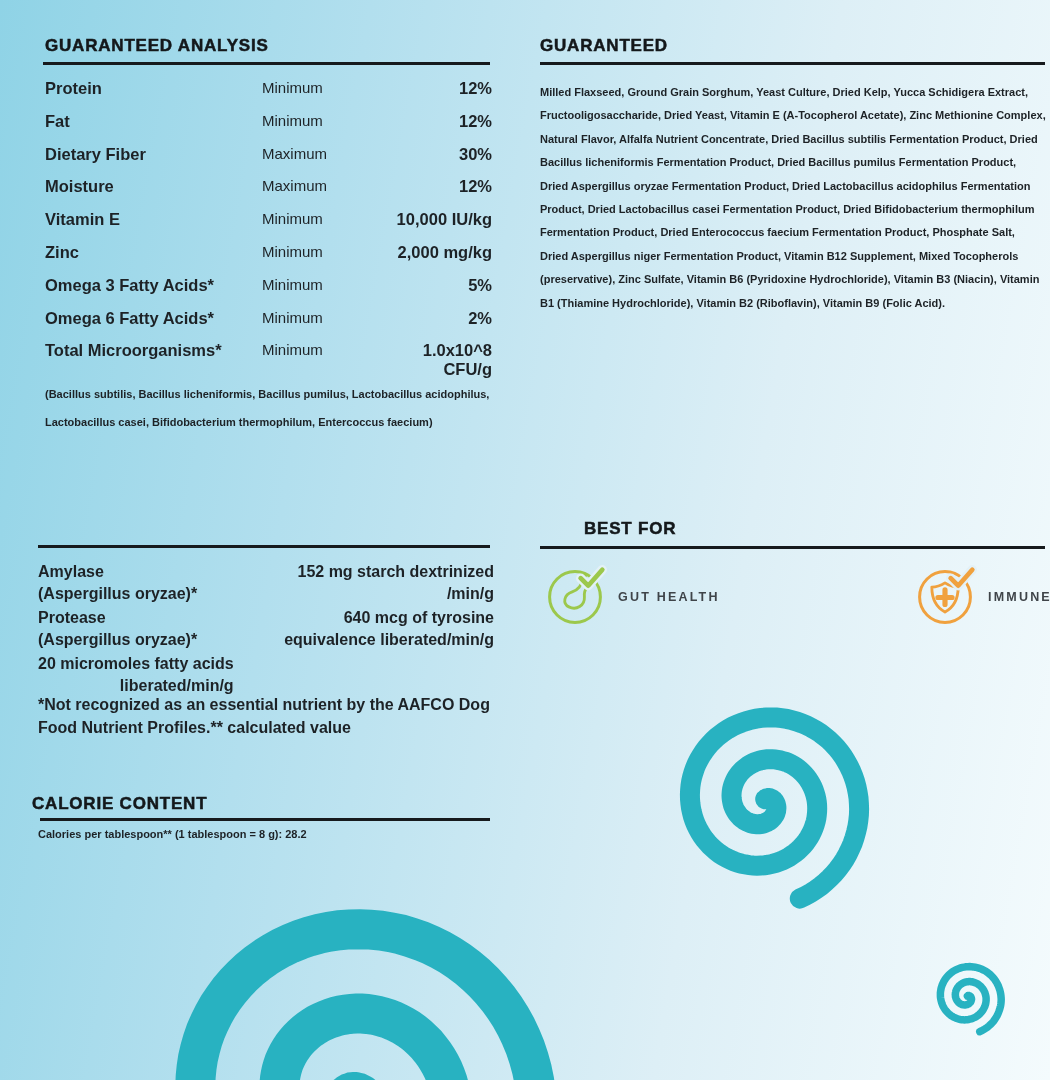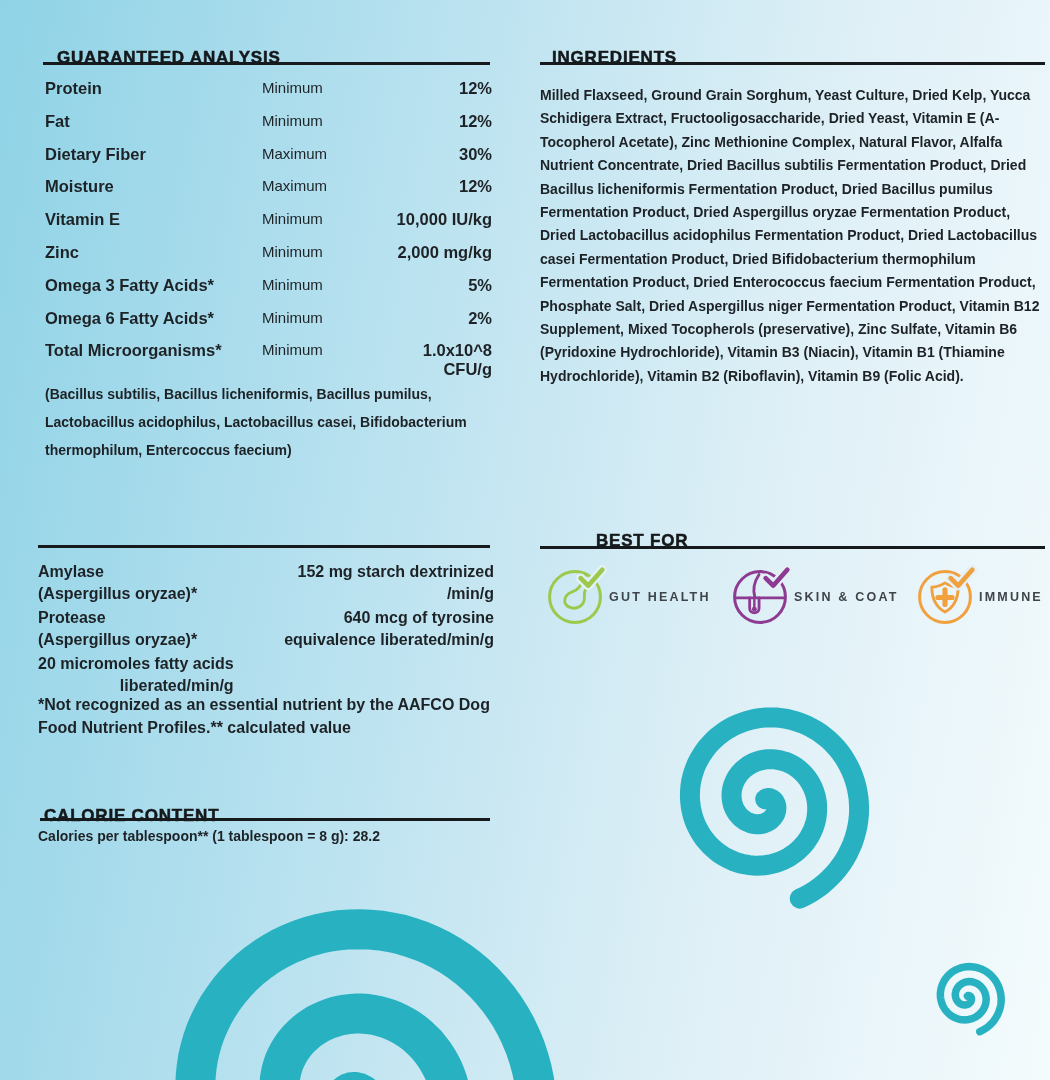--- a/index.html
+++ b/index.html
@@ -2,40 +2,40 @@
 <html><head>
 <meta charset="utf-8">
 <style>
   html,body{margin:0;padding:0;}
   body{width:1050px;height:1080px;overflow:hidden;font-family:"Liberation Sans","DejaVu Sans",sans-serif;}
   #label{position:relative;width:1050px;height:1080px;overflow:hidden;
     background:linear-gradient(100deg,#8fd3e6 0%,#b2dfee 30%,#ddeff6 68%,#f4fbfd 100%);
     color:#1d2226;}
   #decor{position:absolute;left:0;top:0;z-index:0;pointer-events:none;}
   .blk{position:absolute;z-index:1;}
-  h2{margin:12px;font-size:17px;font-weight:bold;letter-spacing:.8px;color:#14181b;
+  h2{margin:0;font-size:17px;font-weight:bold;letter-spacing:.8px;color:#14181b;
      -webkit-text-stroke:.5px #14181b;white-space:nowrap;}
   .rule{position:absolute;height:3px;background:#161a1d;z-index:1;}
-  .body-txt{font-weight:bold;font-size:14px;color:#1d2226;}
+  .body-txt{font-weight:bold;font-size:11px;color:#1d2226;}
   
   .ga-table{width:447px;}
   .ga-row{display:grid;grid-template-columns:217px 115px 1fr;height:32.8px;align-items:start;}
   .ga-row .nutrient{font-weight:bold;font-size:16.5px;}
   .ga-row .basis{font-weight:normal;font-size:15px;}
   .ga-row .value{font-weight:bold;font-size:16.5px;text-align:right;}
   .note{line-height:28px;width:452px;margin-top:10px;}
   
   .enz-row{display:flex;justify-content:space-between;width:456px;margin-bottom:2px;}
   .enz-row .cell{font-weight:bold;font-size:16px;line-height:22px;white-space:pre-line;}
   .enz-row .val{text-align:right;}
   .footnote{width:458px;line-height:22.5px;font-size:16px;}
   
   .ing-text{width:506px;line-height:23.4px;}
   
-  .bf-item{position:absolute;display:flex;align-items:center;gap:2px;height:64px;z-index:1;}
+  .bf-item{position:absolute;display:flex;align-items:center;gap:11px;height:64px;z-index:1;}
   .bf-label{font-size:12.5px;font-weight:bold;letter-spacing:2.2px;color:#3f4449;white-space:nowrap;}
   .bf-icon{display:block;}
 </style>
 </head>
 <body>
 
 <div id="label">
 
   <svg id="decor" width="1050" height="1080" viewBox="0 0 1050 1080" style="color: rgb(40, 178, 193);">
     <path fill="none" stroke="currentColor" stroke-linecap="round" d="M765.2,799.2L765.6,799.0L765.9,798.7L766.4,798.5L766.8,798.3L767.3,798.2L767.8,798.1L768.3,798.1L768.8,798.1L769.4,798.2L770.0,798.3L770.5,798.5L771.1,798.7L771.7,799.0L772.2,799.3L772.7,799.7L773.3,800.1L773.7,800.7L774.2,801.2L774.6,801.8L775.0,802.5L775.4,803.2L775.7,803.9L775.9,804.7L776.1,805.5L776.3,806.4L776.4,807.3L776.4,808.2L776.3,809.1L776.2,810.1L776.1,811.0L775.8,812.0L775.5,813.0L775.1,813.9L774.6,814.9L774.0,815.8L773.4,816.7L772.7,817.6L771.9,818.5L771.1,819.3L770.1,820.1L769.2,820.8L768.1,821.4L767.0,822.1L765.8,822.6L764.6,823.1L763.3,823.5L762.0,823.8L760.6,824.0L759.2,824.2L757.8,824.2L756.4,824.2L754.9,824.1L753.4,823.9L751.9,823.5L750.4,823.1L748.9,822.6L747.5,821.9L746.0,821.2L744.6,820.4L743.3,819.4L741.9,818.4L740.6,817.3L739.4,816.0L738.3,814.7L737.2,813.3L736.2,811.8L735.2,810.2L734.4,808.6L733.7,806.9L733.0,805.1L732.5,803.2L732.1,801.3L731.8,799.4L731.6,797.4L731.5,795.4L731.6,793.4L731.8,791.3L732.1,789.2L732.6,787.2L733.2,785.1L733.9,783.1L734.8,781.1L735.8,779.1L736.9,777.2L738.2,775.3L739.5,773.5L741.0,771.8L742.7,770.1L744.4,768.6L746.3,767.1L748.2,765.7L750.3,764.5L752.5,763.3L754.7,762.3L757.0,761.4L759.4,760.7L761.9,760.1L764.4,759.6L767.0,759.3L769.6,759.2L772.2,759.2L774.9,759.4L777.5,759.8L780.2,760.3L782.8,761.0L785.5,761.8L788.0,762.8L790.6,764.0L793.1,765.3L795.5,766.9L797.8,768.5L800.0,770.3L802.2,772.3L804.2,774.4L806.2,776.7L808.0,779.1L809.6,781.6L811.1,784.2L812.5,787.0L813.7,789.8L814.7,792.7L815.6,795.7L816.3,798.8L816.8,802.0L817.1,805.2L817.2,808.4L817.1,811.6L816.8,814.9L816.4,818.2L815.7,821.4L814.8,824.6L813.7,827.8L812.4,831.0L810.9,834.0L809.2,837.0L807.3,840.0L805.3,842.8L803.0,845.5L800.6,848.0L798.0,850.5L795.2,852.8L792.3,854.9L789.3,856.9L786.1,858.7L782.8,860.3L779.3,861.7L775.8,862.9L772.2,863.9L768.5,864.7L764.7,865.2L760.9,865.6L757.1,865.7L753.2,865.5L749.3,865.1L745.4,864.5L741.6,863.7L737.8,862.6L734.0,861.3L730.3,859.7L726.7,857.9L723.1,855.9L719.7,853.7L716.4,851.2L713.3,848.5L710.2,845.7L707.4,842.6L704.7,839.3L702.2,835.9L700.0,832.3L697.9,828.6L696.0,824.7L694.4,820.7L693.0,816.6L691.9,812.3L691.0,808.0L690.4,803.6L690.0,799.2L689.9,794.7L690.1,790.2L690.5,785.7L691.2,781.2L692.2,776.8L693.5,772.4L695.0,768.0L696.8,763.7L698.9,759.6L701.3,755.5L703.9,751.6L706.7,747.8L709.8,744.1L713.1,740.7L716.6,737.4L720.4,734.4L724.3,731.5L728.4,728.9L732.7,726.5L737.2,724.4L741.8,722.6L746.5,721.0L751.3,719.7L756.2,718.7L761.2,717.9L766.3,717.5L771.4,717.4L776.5,717.6L781.6,718.1L786.7,718.9L791.8,720.1L796.8,721.5L801.7,723.3L806.6,725.3L811.3,727.7L815.9,730.3L820.4,733.2L824.7,736.5L828.8,739.9L832.7,743.7L836.4,747.7L839.9,751.9L843.1,756.3L846.0,761.0L848.7,765.8L851.1,770.8L853.2,776.0L855.0,781.3L856.5,786.7L857.6,792.2L858.5,797.9L858.9,803.5L859.1,809.3L858.9,815.0L858.3,820.7L857.4,826.5L856.1,832.1L854.5,837.8L852.6,843.3L850.3,848.7L847.7,854.0L844.8,859.2L841.5,864.2L837.9,869.0L834.1,873.6L829.9,878.0L825.5,882.1L820.8,886.0L815.9,889.6L810.7,892.9L805.3,895.9L799.8,898.6" stroke-width="20"></path>
@@ -116,55 +116,40 @@
 liberated/min/g</span>
     </div>
   </div>
 
   <p class="blk body-txt footnote" style="left:38px;top:694px;margin:0;">*Not recognized as an essential nutrient by the AAFCO Dog Food Nutrient Profiles.** calculated value</p>
 
   <h2 class="blk" style="left:32px;top:794px;">CALORIE CONTENT</h2>
   <div class="rule" style="left:40px;top:818px;width:450px;"></div>
   <p class="blk body-txt" style="left:38px;top:828px;margin:0;white-space:nowrap;">Calories per tablespoon** (1 tablespoon = 8 g): 28.2</p>
 
-  <h2 class="blk" style="left:540px;top:36px;">INGREDIENTS</h2>
+  <h2 class="blk" style="left:540px;top:36px;">GUARANTEED</h2>
   <div class="rule" style="left:540px;top:62px;width:505px;"></div>
   <p class="blk body-txt ing-text" style="left:540px;top:70px;">Milled Flaxseed, Ground Grain Sorghum, Yeast Culture, Dried Kelp, Yucca Schidigera Extract, Fructooligosaccharide, Dried Yeast, Vitamin E (A-Tocopherol Acetate), Zinc Methionine Complex, Natural Flavor, Alfalfa Nutrient Concentrate, Dried Bacillus subtilis Fermentation Product, Dried Bacillus licheniformis Fermentation Product, Dried Bacillus pumilus Fermentation Product, Dried Aspergillus oryzae Fermentation Product, Dried Lactobacillus acidophilus Fermentation Product, Dried Lactobacillus casei Fermentation Product, Dried Bifidobacterium thermophilum Fermentation Product, Dried Enterococcus faecium Fermentation Product, Phosphate Salt, Dried Aspergillus niger Fermentation Product, Vitamin B12 Supplement, Mixed Tocopherols (preservative), Zinc Sulfate, Vitamin B6 (Pyridoxine Hydrochloride), Vitamin B3 (Niacin), Vitamin B1 (Thiamine Hydrochloride), Vitamin B2 (Riboflavin), Vitamin B9 (Folic Acid).</p>
 
   <h2 class="blk" style="left:540px;top:519px;padding-left:44px;">BEST FOR</h2>
   <div class="rule" style="left:540px;top:546px;width:505px;"></div>
 
   <div class="bf-item" style="left: 543px; top: 565px; color: rgb(156, 200, 76);">
     <svg class="bf-icon" width="64" height="64" viewBox="-34 -34 68 68">
       <circle r="27" fill="none" stroke="currentColor" stroke-width="3.2"></circle>
       <path d="M 7,-18 C 7,-11 3,-7.5 -3,-5.5 C -12,-2.5 -13.5,7 -6.5,10.5 C 1.5,14.5 10.5,9 10,0 C 9.6,-4.5 10.5,-8 13,-10" fill="none" stroke="currentColor" stroke-width="3" stroke-linecap="round"></path>
       <path d="M 3,-21 C 6,-24 9,-24 11,-22" fill="none" stroke="currentColor" stroke-width="3" stroke-linecap="round"></path>
       <g transform="translate(15,-23)">
         <polyline points="-9,3 -1,11 14,-6" fill="none" stroke="#e3f1f7" stroke-width="10" stroke-linecap="round" stroke-linejoin="round"></polyline>
         <polyline points="-9,3 -1,11 14,-6" fill="none" stroke="currentColor" stroke-width="5" stroke-linecap="round" stroke-linejoin="round"></polyline>
       </g>
     </svg>
     <span class="bf-label">GUT HEALTH</span>
   </div>
 
-  <div class="bf-item" style="left: 728px; top: 565px; color: rgb(141, 58, 147);">
-    <svg class="bf-icon" width="64" height="64" viewBox="-34 -34 68 68">
-      <circle r="27" fill="none" stroke="currentColor" stroke-width="3.2"></circle>
-      <path d="M -25.5,1 L 25.5,1" stroke="currentColor" stroke-width="3"></path>
-      <path d="M -1,-24 C -7,-15 -7.5,-7 -5.5,0" fill="none" stroke="currentColor" stroke-width="3" stroke-linecap="round"></path>
-      <path d="M -11,1 L -11,12 C -11,18.5 -1,18.5 -1,12 L -1,1" fill="none" stroke="currentColor" stroke-width="3" stroke-linecap="round"></path>
-      <path d="M -6,3 L -6,10" stroke="currentColor" stroke-width="2.6" stroke-linecap="round"></path>
-      <circle cx="-6" cy="13" r="2.6" fill="currentColor"></circle>
-      <g transform="translate(15,-23)">
-        <polyline points="-9,3 -1,11 14,-6" fill="none" stroke="#e3f1f7" stroke-width="10" stroke-linecap="round" stroke-linejoin="round"></polyline>
-        <polyline points="-9,3 -1,11 14,-6" fill="none" stroke="currentColor" stroke-width="5" stroke-linecap="round" stroke-linejoin="round"></polyline>
-      </g>
-    </svg>
-    <span class="bf-label">SKIN &amp; COAT</span>
-  </div>
 
   <div class="bf-item" style="left: 913px; top: 565px; color: rgb(240, 161, 62);">
     <svg class="bf-icon" width="64" height="64" viewBox="-34 -34 68 68">
       <circle r="27" fill="none" stroke="currentColor" stroke-width="3.2"></circle>
       <path d="M 0,-15 C 5.5,-11.5 10.5,-10.5 14,-10.5 C 14,2 9.5,11 0,16 C -9.5,11 -14,2 -14,-10.5 C -10.5,-10.5 -5.5,-11.5 0,-15 Z" fill="none" stroke="currentColor" stroke-width="3" stroke-linejoin="round"></path>
       <path d="M 0,-7.5 L 0,8 M -7.5,0.5 L 7.5,0.5" stroke="currentColor" stroke-width="5.5" stroke-linecap="round"></path>
       <g transform="translate(15,-23)">
         <polyline points="-9,3 -1,11 14,-6" fill="none" stroke="#e3f1f7" stroke-width="10" stroke-linecap="round" stroke-linejoin="round"></polyline>
         <polyline points="-9,3 -1,11 14,-6" fill="none" stroke="currentColor" stroke-width="5" stroke-linecap="round" stroke-linejoin="round"></polyline>
       </g>

